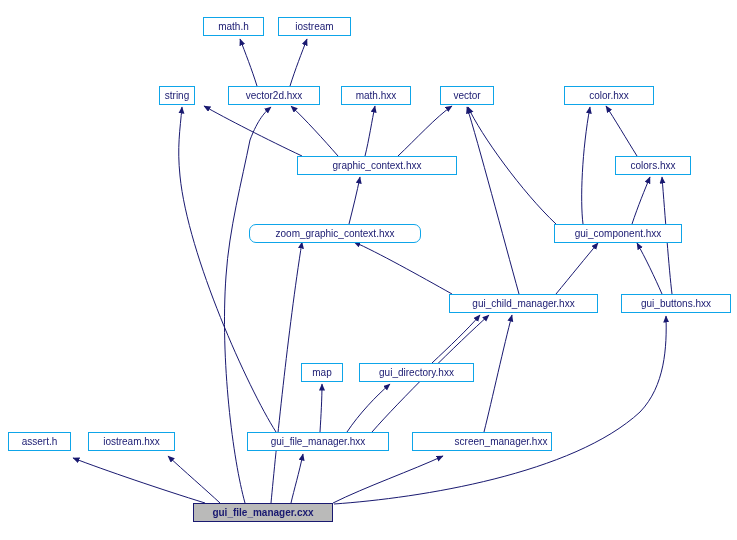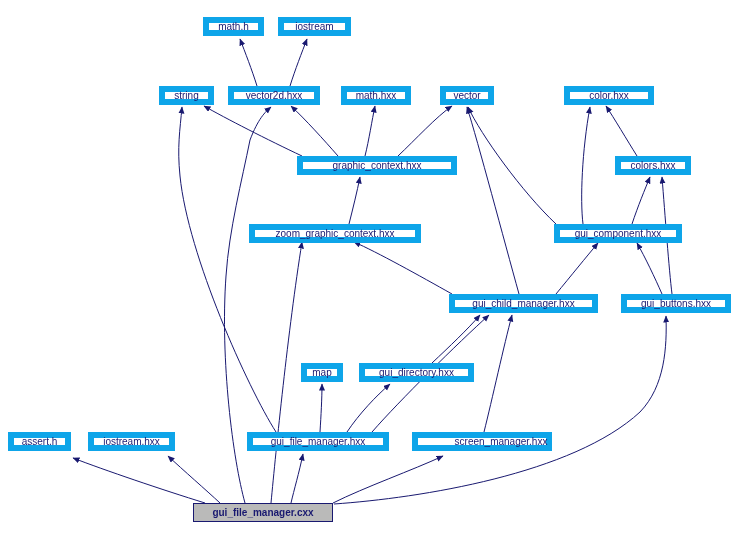--- a/index.html
+++ b/index.html
@@ -19,21 +19,21 @@
     position: absolute;
     left: 0;
     top: 0;
     width: 737px;
     height: 540px;
     pointer-events: none;
   }
   .node {
     position: absolute;
     box-sizing: border-box;
-    border: 6px solid #0ea5e9;
+    border: 1px solid #0ea5e9;
     background: #ffffff;
     color: #191970;
     font-size: 10px;
     line-height: 1;
     display: flex;
     align-items: center;
     justify-content: center;
     white-space: nowrap;
     height: 19px;
     padding: 0 5px;
@@ -95,28 +95,28 @@
       <path d="M245,503 C233,460 220,360 226,276 C229,230 242,180 250,140 C258,119 265,112 271,107"></path>
       <path d="M271,503 C276,450 288,330 302,242"></path>
       <path d="M291,503 C294,490 299,473 303,454"></path>
       <path d="M333,503 C365,487 413,470 443,456"></path>
       <path d="M334,504 C420,498 573,474 640,412 C665,386 667,347 666,316"></path>
     </g>
   </svg>
 
   <div class="node" style="left:203px;top:17px;width:61px;">math.h</div>
   <div class="node" style="left:278px;top:17px;width:73px;">iostream</div>
-  <div class="node" style="left:159px;top:86px;width:55px;">string</div>
+  <div class="node" style="left:159px;top:86px;width:36px;">string</div>
   <div class="node" style="left:228px;top:86px;width:92px;">vector2d.hxx</div>
   <div class="node" style="left:341px;top:86px;width:70px;">math.hxx</div>
   <div class="node" style="left:440px;top:86px;width:54px;">vector</div>
   <div class="node" style="left:564px;top:86px;width:90px;">color.hxx</div>
   <div class="node" style="left:297px;top:156px;width:160px;">graphic_context.hxx</div>
   <div class="node" style="left:615px;top:156px;width:76px;">colors.hxx</div>
-  <div class="node" style="left:249px;top:224px;width:172px;">zoom_graphic_context.hxx</div>
+  <div class="node" style="left:249px;top:224px;width:172px;border-radius:7px;">zoom_graphic_context.hxx</div>
   <div class="node" style="left:554px;top:224px;width:128px;">gui_component.hxx</div>
   <div class="node" style="left:449px;top:294px;width:149px;">gui_child_manager.hxx</div>
   <div class="node" style="left:621px;top:294px;width:110px;">gui_buttons.hxx</div>
   <div class="node" style="left:301px;top:363px;width:42px;">map</div>
   <div class="node" style="left:359px;top:363px;width:115px;">gui_directory.hxx</div>
   <div class="node" style="left:8px;top:432px;width:63px;">assert.h</div>
   <div class="node" style="left:88px;top:432px;width:87px;">iostream.hxx</div>
   <div class="node" style="left:247px;top:432px;width:142px;">gui_file_manager.hxx</div>
   <div class="node" style="left:412px;top:432px;width:140px;padding-left:43px;">screen_manager.hxx</div>
   <div class="node root" style="left:193px;top:503px;width:140px;text-align:center;">gui_file_manager.cxx</div>

